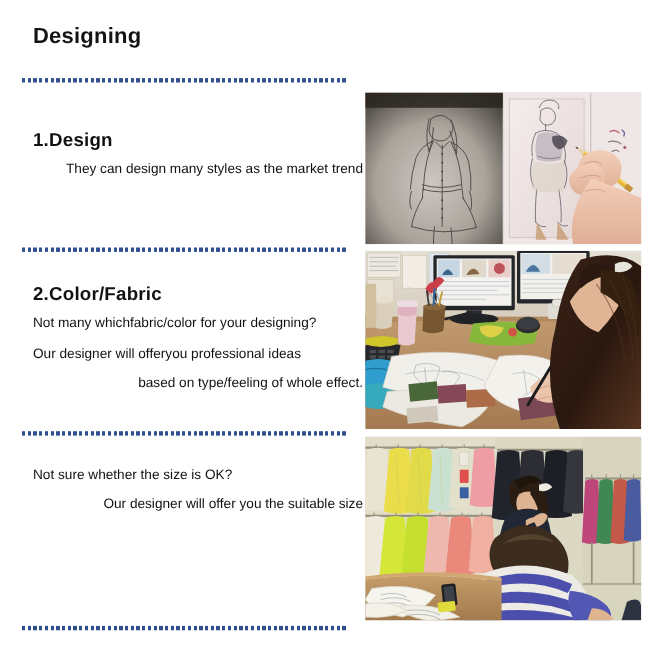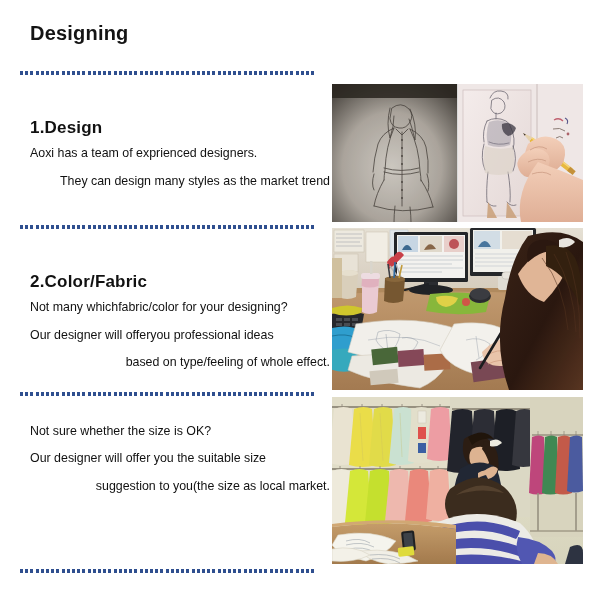--- a/index.html
+++ b/index.html
@@ -51,21 +51,21 @@
   .divider.d3 { top: 392px; }
   .divider.d4 { top: 569px; }
 
   
   .section {
     position: absolute;
     left: 30px;
     width: 300px;
   }
   .section.s1 { top: 118px; }
-  .section.s2 { top: 272px; }
+  .section.s2 { top: 258px; }
   .section.s3 { top: 425px; }
 
   .section-heading {
     font-size: 17px;
     font-weight: 600;
     color: #111111;
     letter-spacing: 0.2px;
     margin: 0 0 9px 0;
     line-height: 1.2;
   }
@@ -99,35 +99,33 @@
 
   <div class="page-title">Designing</div>
 
   <div class="divider d1"></div>
   <div class="divider d2"></div>
   <div class="divider d3"></div>
   <div class="divider d4"></div>
 
   <div class="section s1">
     <div class="section-heading">1.Design</div>
-    <div class="section-line">Aoxi has a team of exprienced designers.</div>
     <div class="section-line">They can design many styles as the market trend</div>
   </div>
 
   <div class="section s2">
     <div class="section-heading">2.Color/Fabric</div>
     <div class="section-line">Not many whichfabric/color for your designing?</div>
     <div class="section-line">Our designer will offeryou professional ideas</div>
     <div class="section-line">based on type/feeling of whole effect.</div>
   </div>
 
   <div class="section s3">
     <div class="section-line">Not sure whether the size is OK?</div>
     <div class="section-line">Our designer will offer you the suitable size</div>
-    <div class="section-line"> suggestion to you(the size as local market.</div>
   </div>
 
   <div class="photo p1" title="Left: pencil sketch of a woman in a dress on dark paper. Right: a hand holding a yellow pencil drawing a fashion croquis illustration.">
     <svg viewBox="0 0 251 138" preserveAspectRatio="none">
       <defs>
         <radialGradient id="darkPaper" cx="48%" cy="60%" r="72%">
           <stop offset="0%" stop-color="#ded9d2"></stop>
           <stop offset="55%" stop-color="#b9b2aa"></stop>
           <stop offset="100%" stop-color="#4a4540"></stop>
         </radialGradient>

